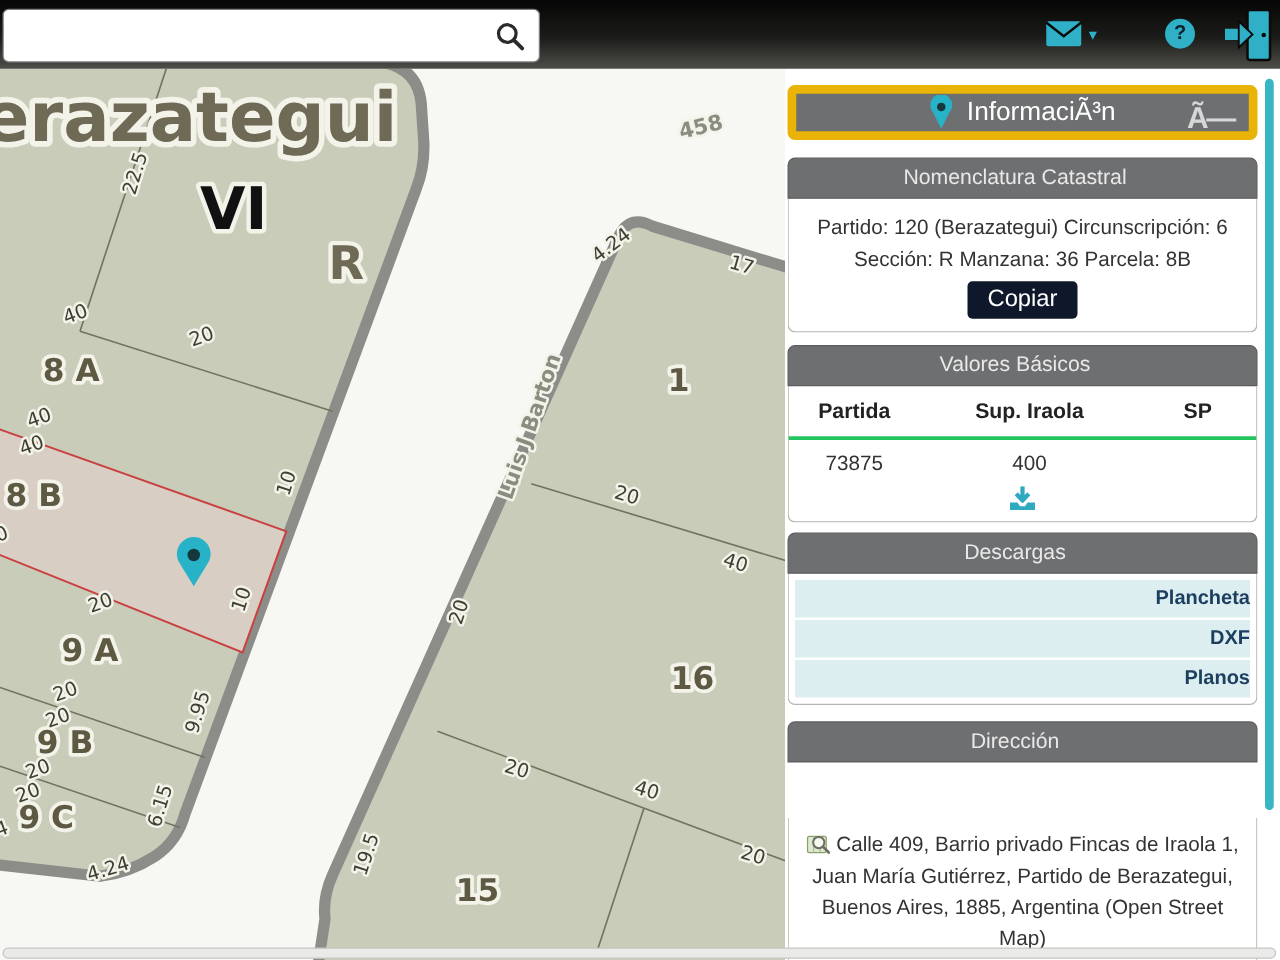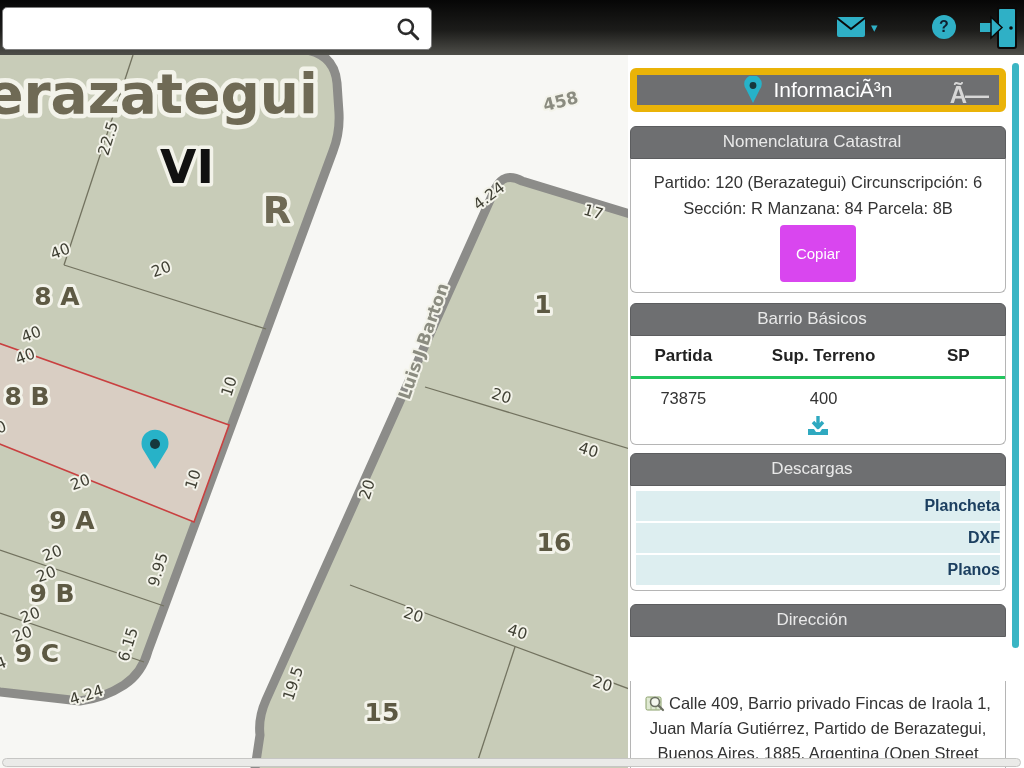--- a/index.html
+++ b/index.html
@@ -45,22 +45,22 @@
   .info-head { margin-top:13px; height:44px; background:#6e6f71; border:7px solid #eab308;
     border-radius:6px; display:flex; align-items:center; justify-content:center;
     color:#ffffff; font-size:21px; position:relative; }
   .info-head .pin { margin-right:10px; }
   .close-x { position:absolute; right:12px; top:4px; color:#d7d7d7; font-size:24px;
     font-weight:bold; cursor:pointer; line-height:32px; letter-spacing:-2px; }
 
   .nom-box { margin-top:14px; }
   .nom-body { padding:10px 6px 10px 6px; text-align:center; font-size:16.5px; color:#333;
     line-height:26px; }
-  .btn-copy { display:inline-block; margin-top:4px; background:#d946ef; color:#ffffff;
-    border:none; border-radius:4px; font-size:15px; padding:20px 16px; cursor:pointer;
+  .btn-copy { display:inline-block; margin-top:4px; background:#0f172a; color:#ffffff;
+    border:none; border-radius:4px; font-size:19px; padding:4px 16px; cursor:pointer;
     font-family:"Liberation Sans",sans-serif; }
 
   .val-box { margin-top:10px; }
   .val-body { padding:10px 0 8px 0; }
   .val-cols, .val-row { display:flex; }
   .val-cols span, .val-row span { display:block; text-align:center; }
   .c0 { width:28%; } .c1 { width:47%; } .c2 { width:25%; }
   .val-cols { font-weight:bold; font-size:17px; color:#222; padding-bottom:10px;
     border-bottom:3px solid #22c55e;align-items:flex-end; }
   .val-row { font-size:16.5px; color:#333; padding-top:10px; }
@@ -197,31 +197,31 @@
       <circle cx="10" cy="9.5" r="3.4" fill="#16383d"></circle>
     </svg>
     <span>InformaciÃ³n</span>
     <span class="close-x">Ã—</span>
   </div>
 
   <div class="panel-box nom-box">
     <div class="sec-head">Nomenclatura Catastral</div>
     <div class="sec-body nom-body">
       <div>Partido: 120 (Berazategui) Circunscripción: 6</div>
-      <div>Sección: R Manzana: 84 Parcela: 8B</div>
+      <div>Sección: R Manzana: 36 Parcela: 8B</div>
       <button class="btn-copy">Copiar</button>
     </div>
   </div>
 
   <div class="panel-box val-box">
-    <div class="sec-head">Barrio Básicos</div>
+    <div class="sec-head">Valores Básicos</div>
     <div class="sec-body val-body">
       <div class="val-cols" id="valores-columns">
           <span class="c0">Partida</span>
-          <span class="c1">Sup. Terreno</span>
+          <span class="c1">Sup. Iraola</span>
           <span class="c2">SP</span>
         </div>
       <div class="val-row" id="valores-row">
           <span class="c0">73875</span>
           <span class="c1">400</span>
           <span class="c2"></span>
         </div>
       <div class="dl-ico">
         <svg width="24" height="20" viewBox="0 0 24 20">
           <path d="M 12,0 L 12,9 M 7,6 L 12,11.5 L 17,6" fill="none" stroke="#2fa9c0" stroke-width="3.4" stroke-linejoin="round"></path>

